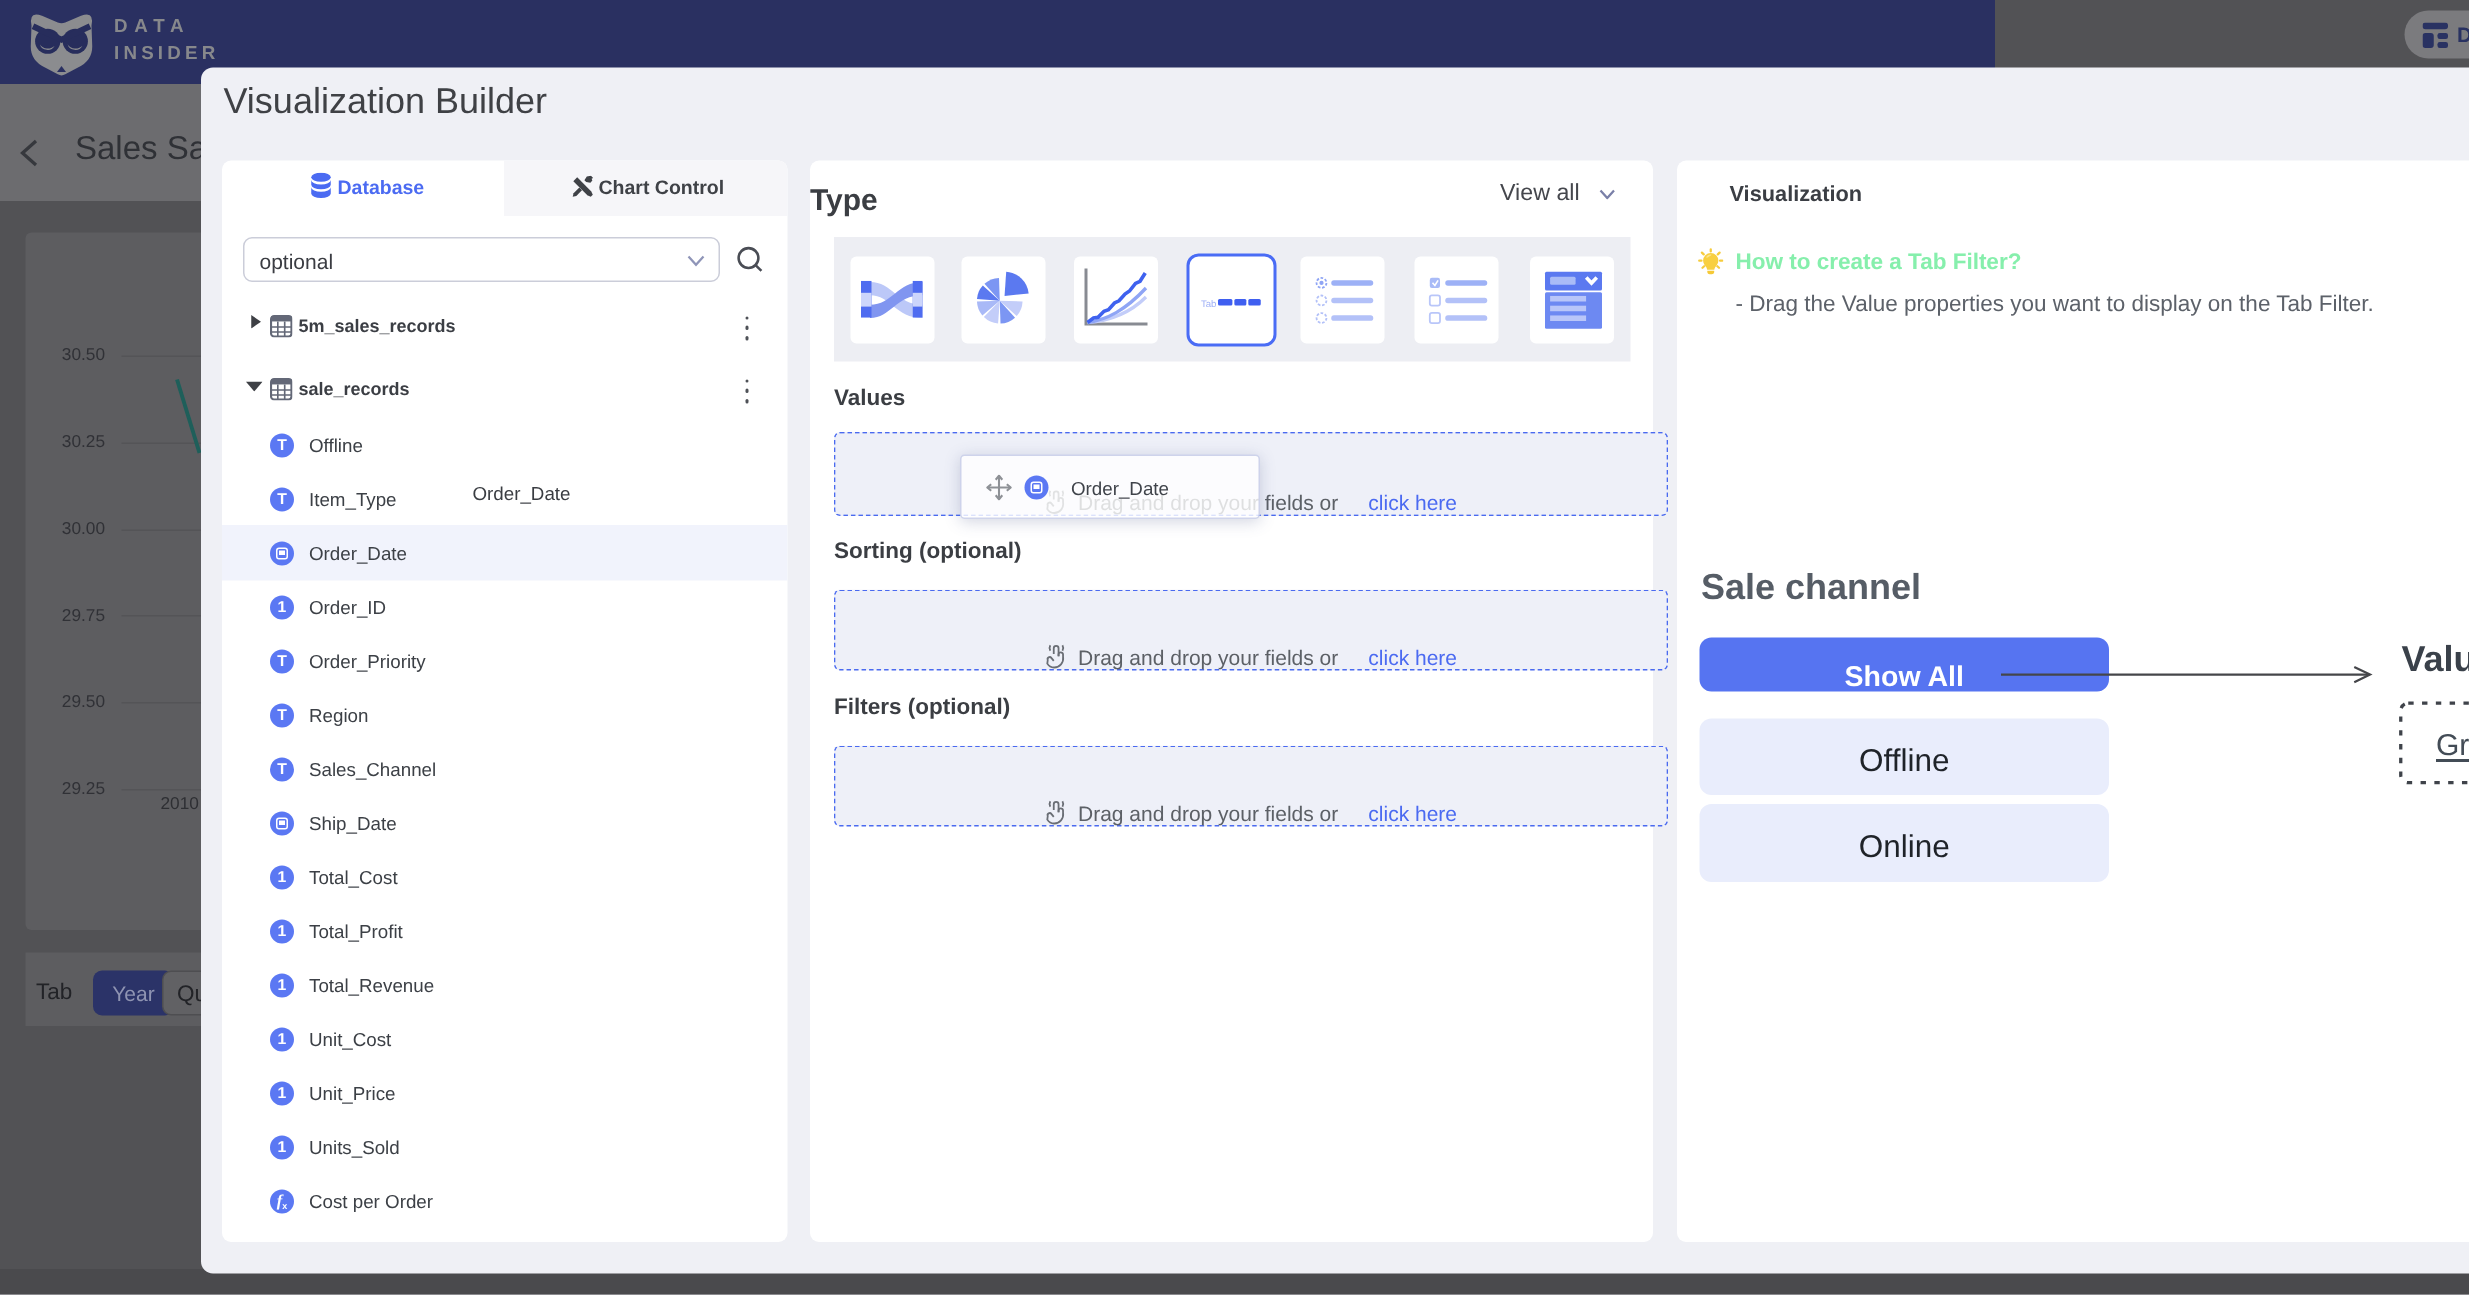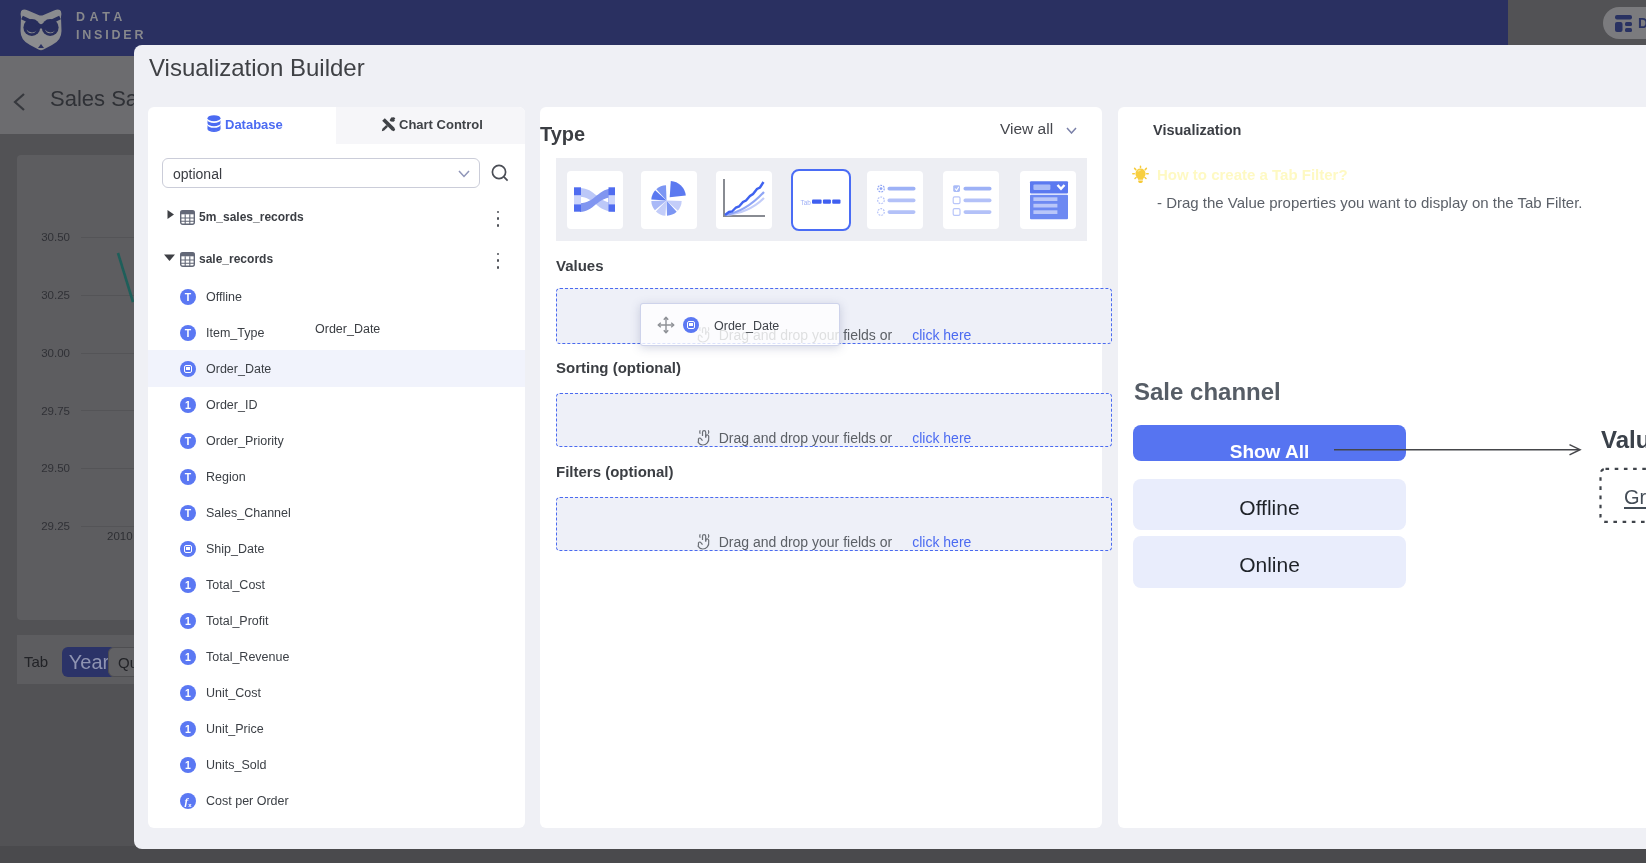--- a/index.html
+++ b/index.html
@@ -1,31 +1,31 @@
 <!DOCTYPE html>
 <html><head>
 <meta charset="utf-8">
 <style>
   * { margin:0; padding:0; box-sizing:border-box; }
   html,body { width:1646px; height:863px; overflow:hidden; font-family:"Liberation Sans", sans-serif; }
   body { position:relative; background:#525255; }
   .abs { position:absolute; }
 
   
-  #hdr { left:0; top:0; width:1508px; height:56px; background:#2a3061; }
+  #hdr { left:0; top:0; width:1330px; height:56px; background:#2a3061; }
   #pill { left:1603px; top:7px; width:60px; height:32px; border-radius:16px; background:#7b7b7e; }
   #titlebar { left:0; top:56px; width:1646px; height:78px; background:#6c6c6f; }
   #pgtitle { left:50px; top:86px; font-size:22px; color:#2f3136; }
   #chartcard { left:17px; top:155px; width:400px; height:465px; background:#5d5d60; border-radius:4px; }
   .ylab { position:absolute; left:30px; width:40px; text-align:right; font-size:11.5px; color:#303136; }
   .grid { position:absolute; left:81px; width:319px; height:1px; background:#545457; }
   #xlab { left:107px; top:530px; font-size:11.5px; color:#2e2f33; }
   #tabcard { left:17px; top:635px; width:400px; height:49px; background:#5d5d60; }
   #tabtxt { left:24px; top:653px; font-size:15px; color:#222327; }
-  #yearbtn { left:62px; top:647px; width:54px; height:30px; background:#2b3368; border-radius:6px; color:#8f94b2; font-size:20px; line-height:30px; text-align:center; }
+  #yearbtn { left:62px; top:647px; width:54px; height:30px; background:#2b3368; border-radius:6px; color:#8f94b2; font-size:14px; line-height:30px; text-align:center; }
   #qubtn { left:108px; top:647px; width:50px; height:30px; background:#616164; border:1px solid #4e4e51; border-radius:6px; color:#222327; font-size:15px; line-height:29px; padding-left:9px; }
   #footer { left:0; top:846px; width:1646px; height:17px; background:#4a4a4d; }
 
   
   #modal { left:134px; top:45px; width:1512px; height:804px; background:#eff0f5; border-radius:8px 0 0 8px; }
   #mtitle { left:149px; top:54px; font-size:24px; color:#3f4145; }
 
   .card { position:absolute; background:#fff; border-radius:6px; }
   #leftcard  { left:148px; top:107px; width:377px; height:721px; }
   #midcard   { left:540px; top:107px; width:562px; height:721px; }
@@ -59,21 +59,21 @@
   #ticon4 svg { left:0; top:0.5px; }
   .seclbl { position:absolute; left:556px; font-size:15px; font-weight:bold; color:#3b3e43; }
   .zone { position:absolute; left:556px; width:556px; border:1px dashed #4a6af0; border-radius:4px; background:#eef0f8; display:flex; align-items:flex-end; justify-content:center; font-size:14px; color:#5c6066; }
   .zone .ch { color:#4b6af1; margin-left:20px; }
   .zone svg { margin-right:7px; }
   #chip { left:640px; top:303px; width:200px; height:43px; background:rgba(255,255,255,0.8); border:1px solid rgba(160,170,215,0.5); border-radius:3px; box-shadow:0 2px 10px rgba(80,90,140,0.25); }
   #chiplbl { position:absolute; left:73px; top:15px; font-size:12.5px; color:#3f434a; }
 
   
   #vislbl { left:1133px; top:121.5px; font-size:14.5px; font-weight:bold; color:#3b3e44;margin-left:20px; }
-  #howlbl { left:1157px; top:165.5px; font-size:15px; font-weight:bold; color:#fef9c3; }
+  #howlbl { left:1157px; top:165.5px; font-size:15px; font-weight:bold; color:#86efac; }
   #howsub { left:1157px; top:194px; font-size:15px; color:#5c6169; }
   #salech { left:1134px; top:378px; font-size:24px; font-weight:bold; color:#565d66; }
   .chanbtn { position:absolute; left:1133px; width:273px; border-radius:8px; text-align:center; font-size:17px; }
   #showall { top:425px; height:36px; background:#5674f1; color:#fff; font-weight:bold; font-size:19px; line-height:54px; }
   #offline { top:478.5px; height:51px; background:#e9edfc; color:#1f2329; font-size:21px; line-height:58px; }
   #online  { top:536px; height:51.5px; background:#e9edfc; color:#1f2329; font-size:21px; line-height:58px; }
   #valuelbl { left:1601px; top:426px; font-size:24px; font-weight:bold; color:#3a414a; }
   #grplbl { left:1624px; top:486px; font-size:20px; color:#434c56; text-decoration:underline; text-underline-offset:3px; }
 </style>
 </head>

